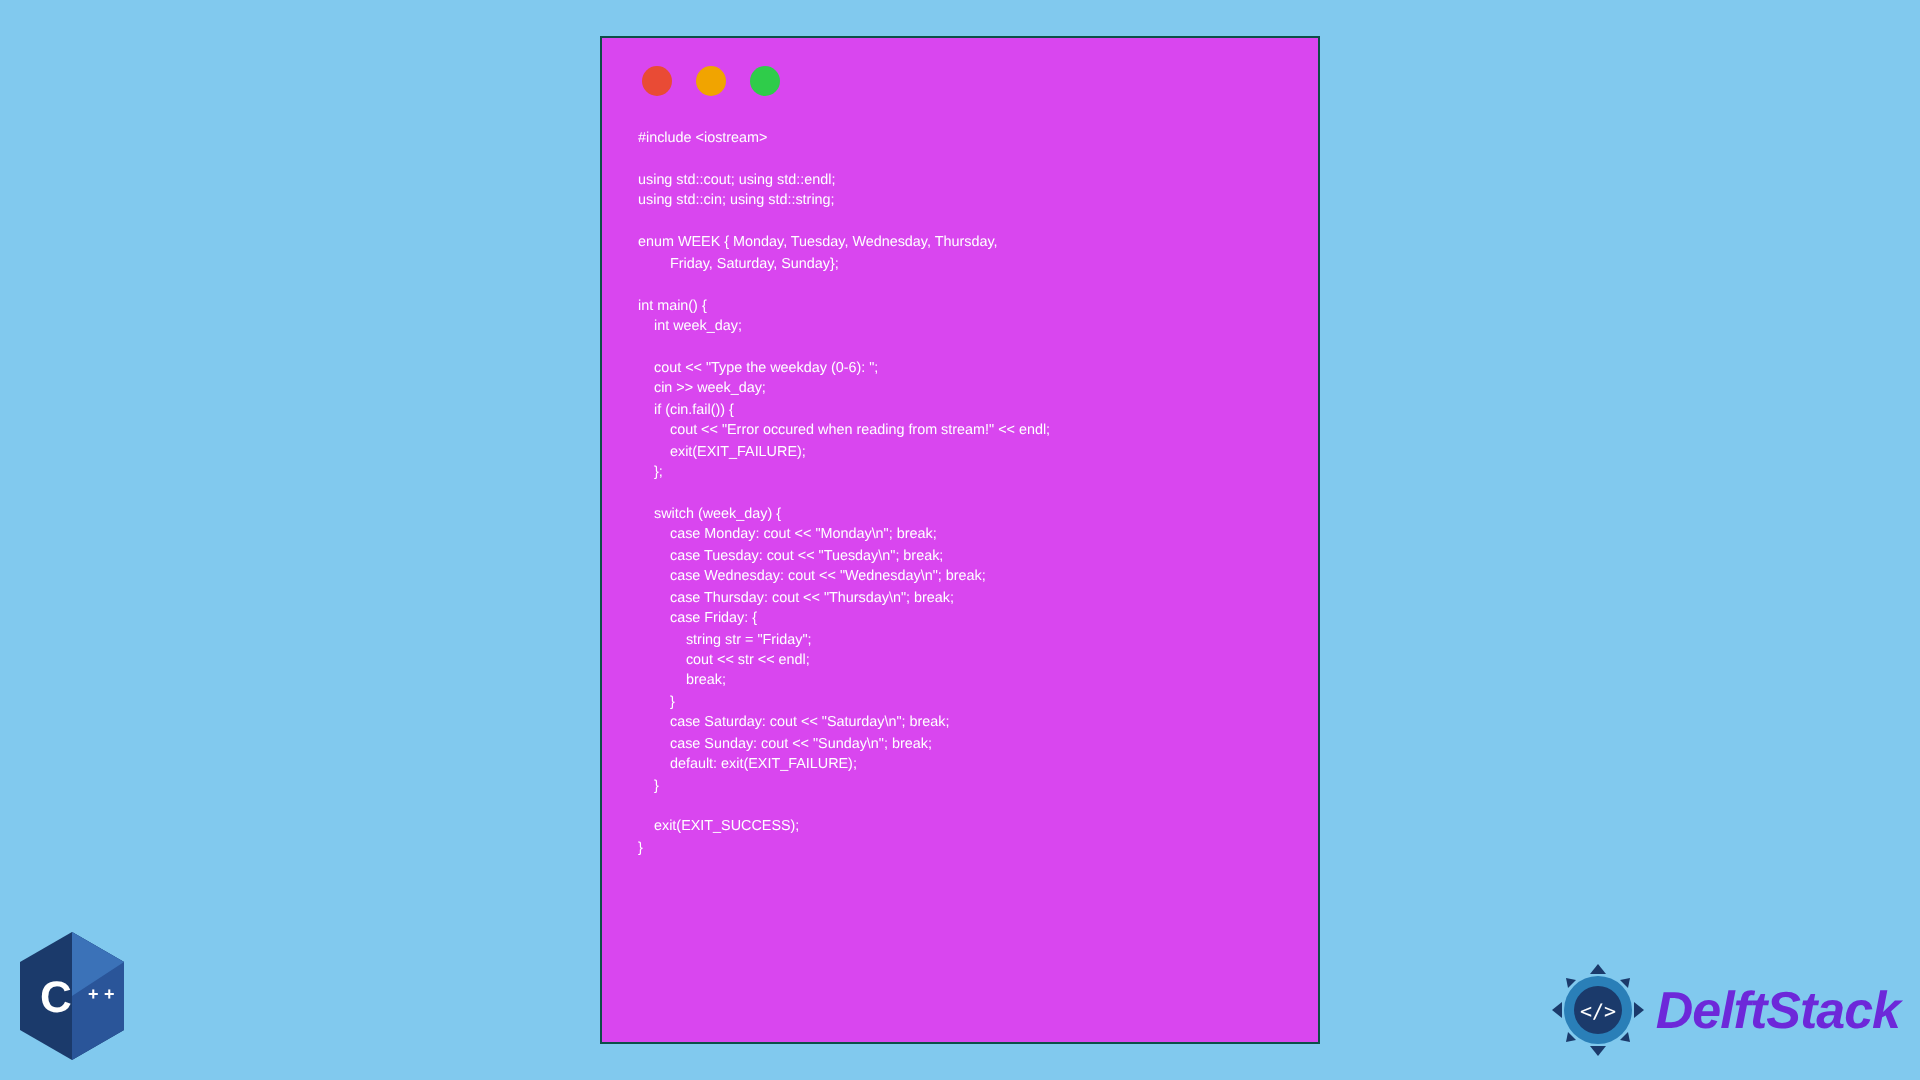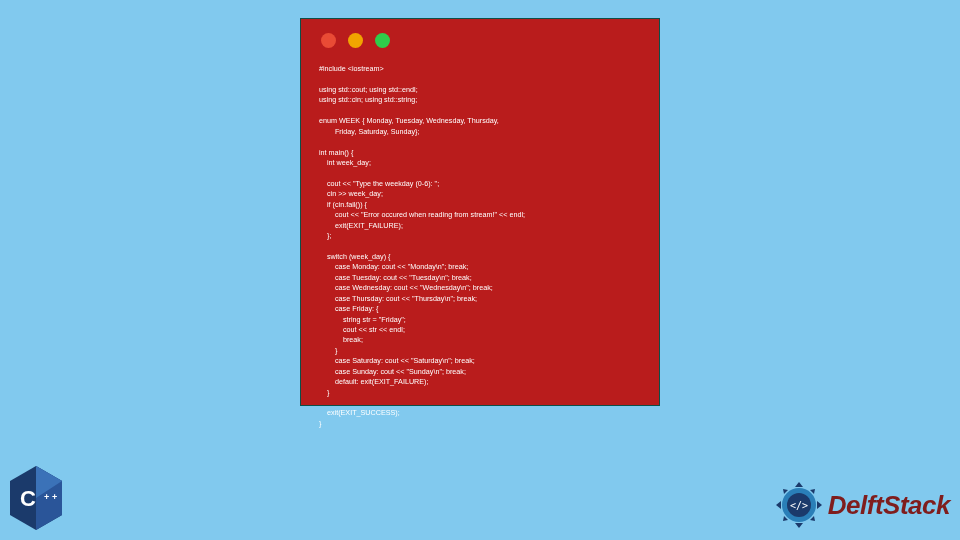--- a/index.html
+++ b/index.html
@@ -9,22 +9,22 @@
     background: #81c9ee;
     position: relative;
     font-family: Arial, sans-serif;
     overflow: hidden;
   }
   .code-window {
     position: absolute;
     left: 300px;
     top: 18px;
     width: 360px;
-    height: 388px;
-    background: #b91c1c;
+    height: 504px;
+    background: #d946ef;
     border: 1px solid #0d4f48;
     padding: 14px 18px 14px 18px;
   }
   .traffic-lights {
     display: flex;
     gap: 12px;
     margin-bottom: 16px;
     margin-left: 2px;
   }
   .tl {
@@ -58,21 +58,21 @@
     gap: 4px;
   }
   .delft-gear {
     width: 50px;
     height: 50px;
   }
   .delft-text {
     font-size: 26px;
     font-style: italic;
     font-weight: 600;
-    color: #7f1d1d;
+    color: #6d28d9;
     letter-spacing: -0.5px;
   }
 </style>
 </head>
 <body>
 
 <div class="code-window">
   <div class="traffic-lights">
     <div class="tl tl-red"></div>
     <div class="tl tl-yellow"></div>

